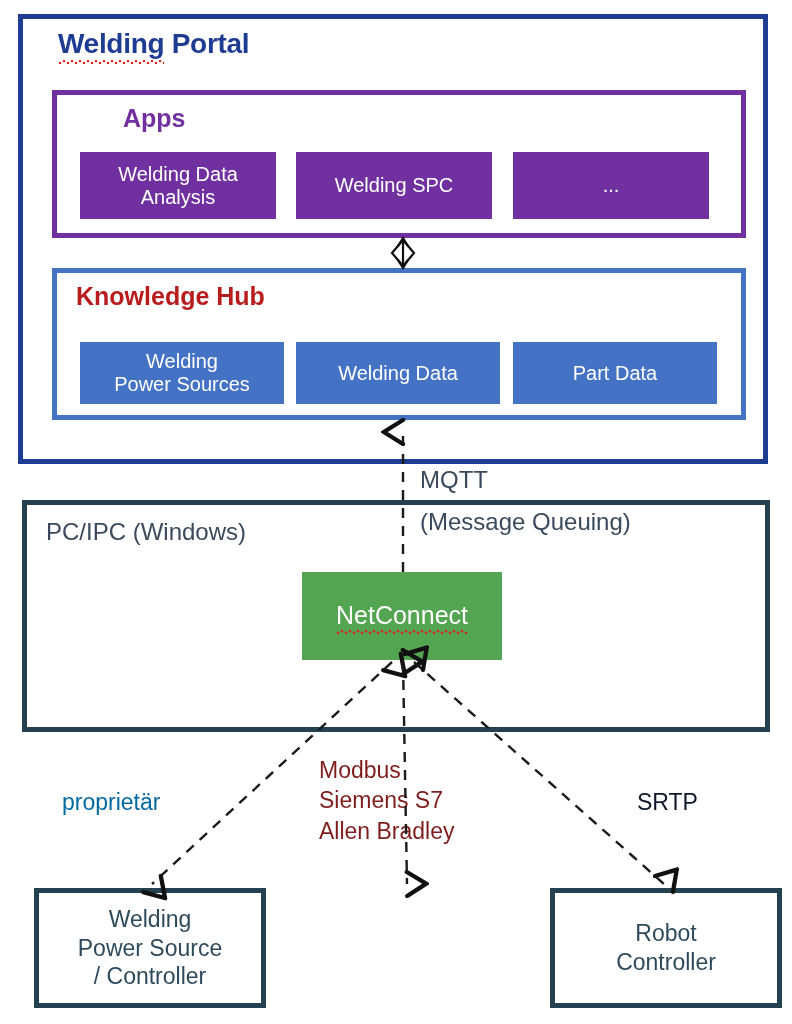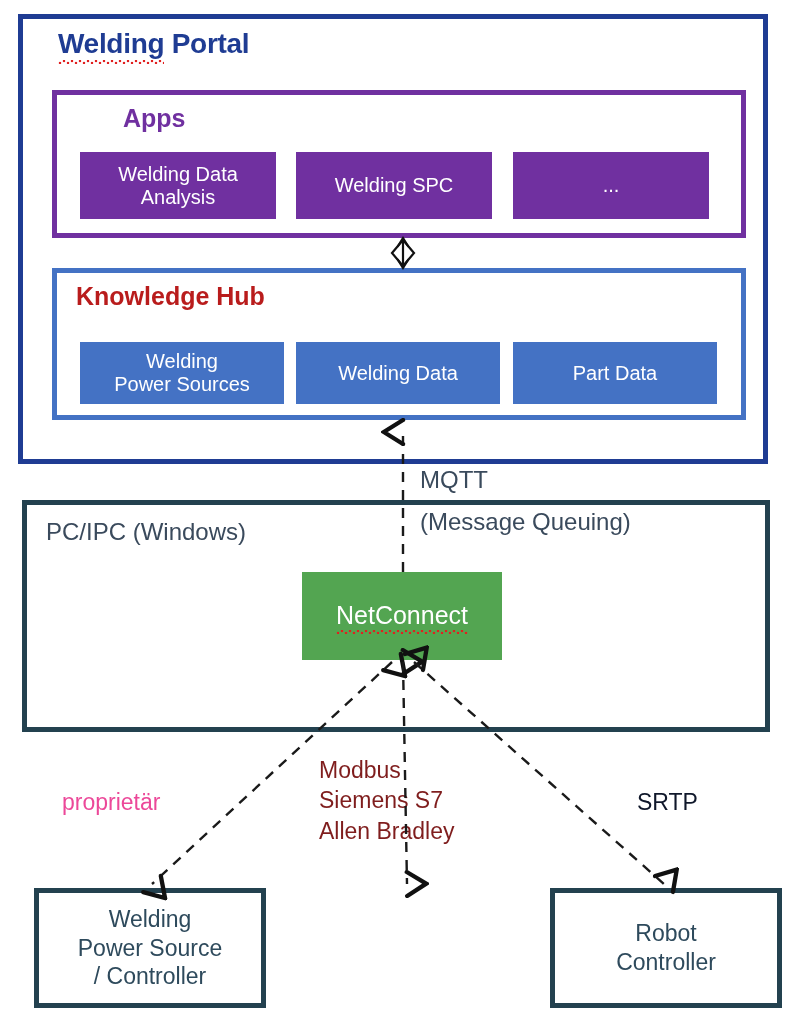--- a/index.html
+++ b/index.html
@@ -126,21 +126,21 @@
     left: 302px; top: 572px; width: 200px; height: 88px;
     background: #53A551;
     color: #ffffff;
     display: flex; align-items: center; justify-content: center;
     font-size: 25px;
   }
 
   
   #proto-0 {
     left: 62px; top: 789px;
-    font-size: 23px; color: #ec4899; white-space: nowrap;
+    font-size: 23px; color: #0369a1; white-space: nowrap;
   }
   #proto-1 {
     left: 319px; top: 755px;
     font-size: 23px; color: #7f1d1d; line-height: 1.32;
     white-space: nowrap;
   }
   #proto-2 {
     left: 637px; top: 789px;
     font-size: 23px; color: #0f172a; white-space: nowrap;
   }

